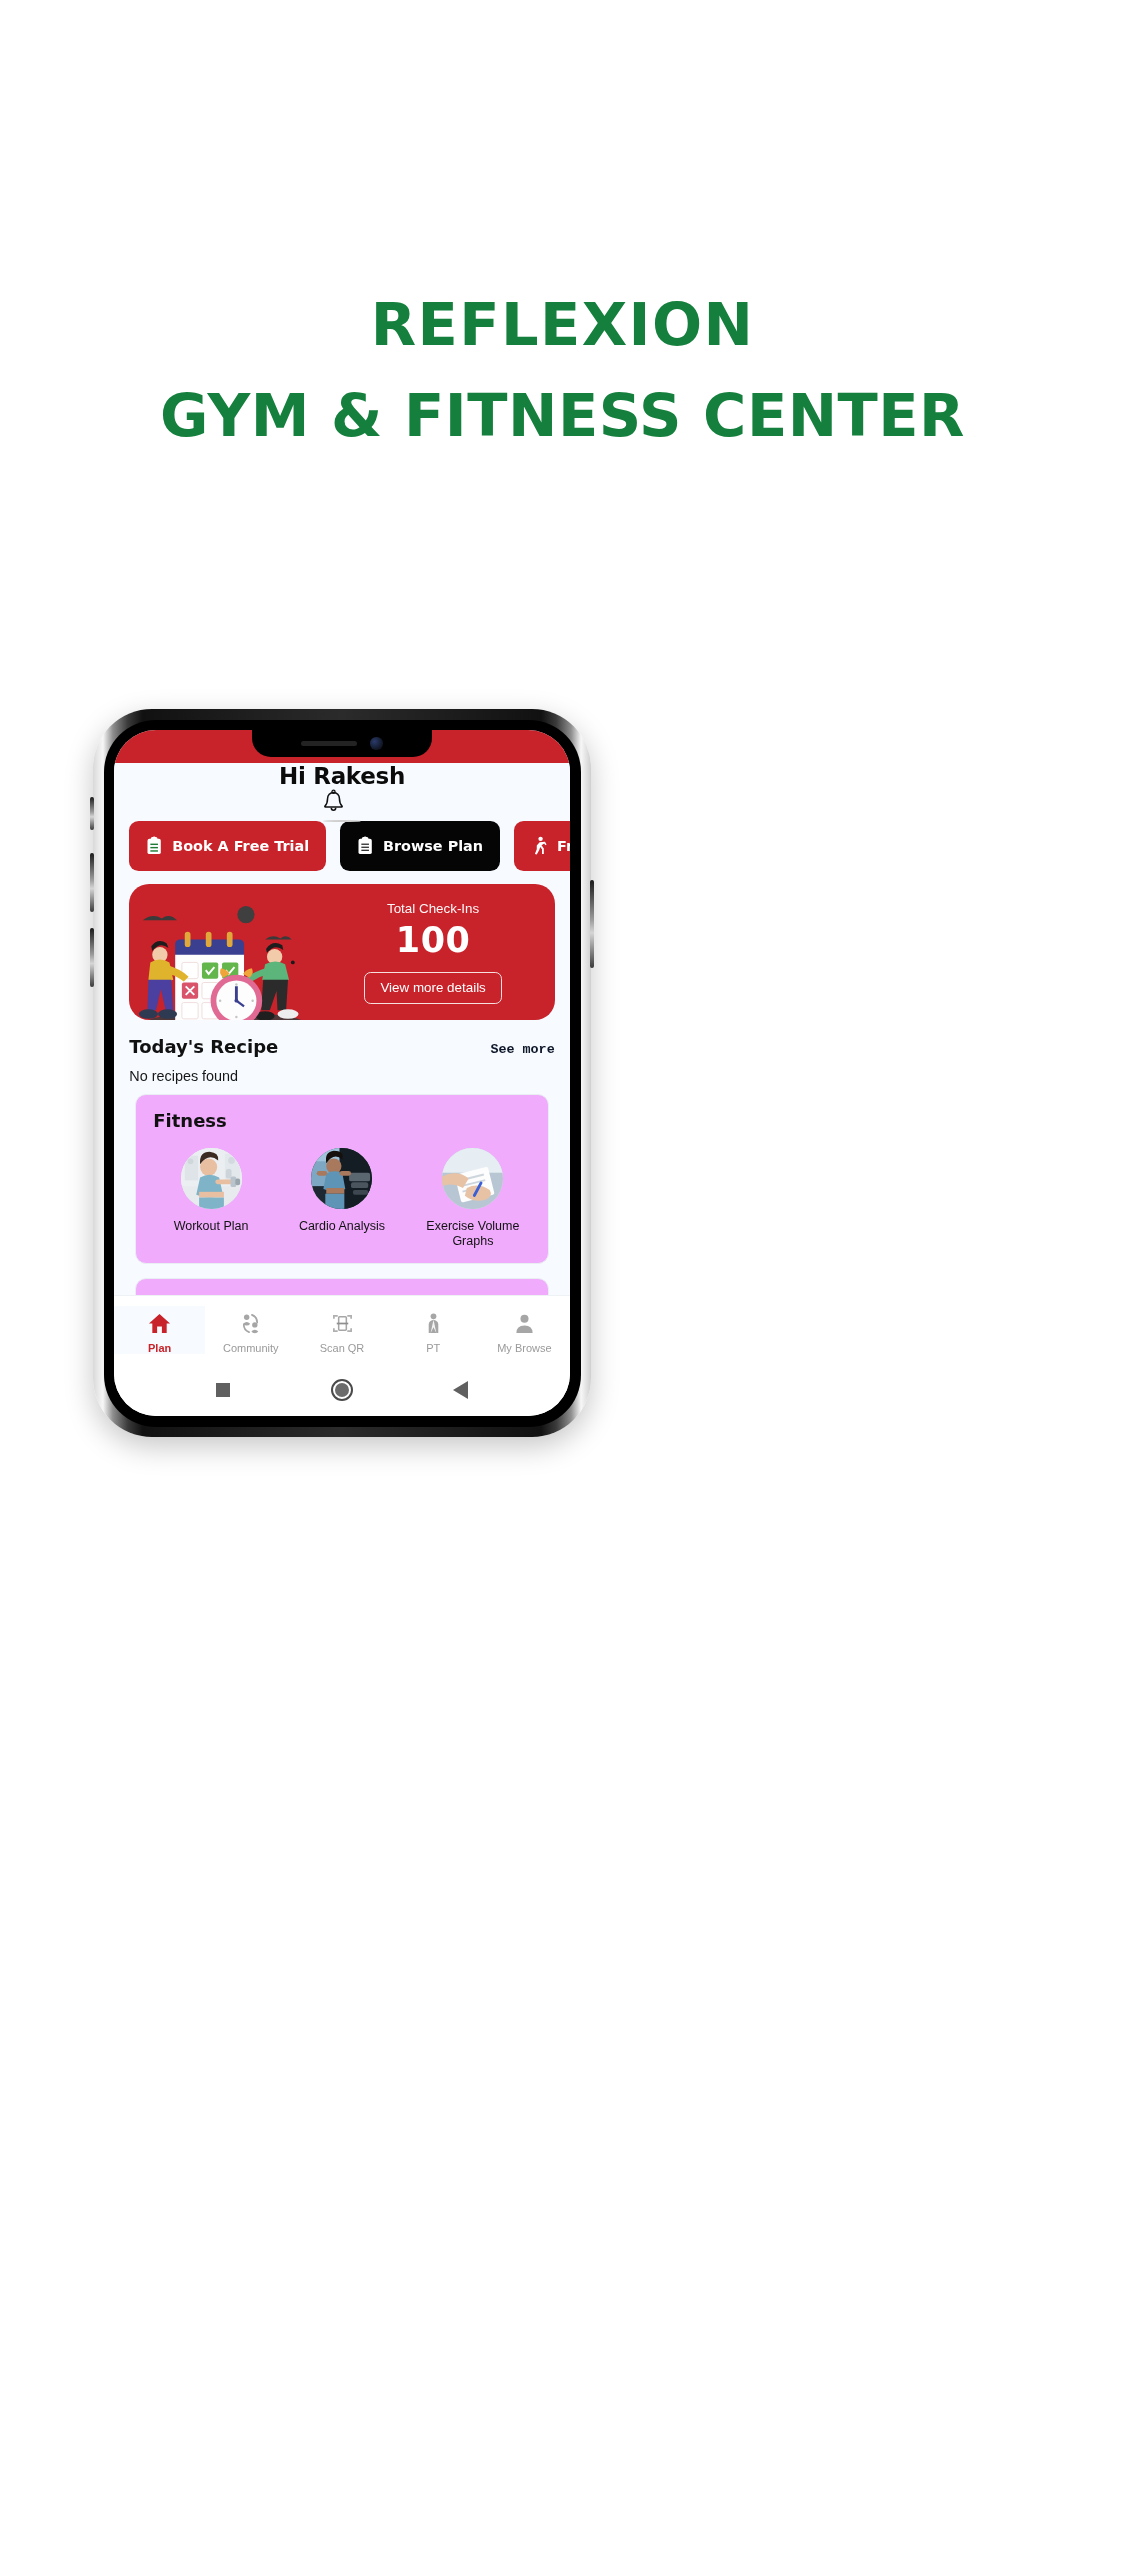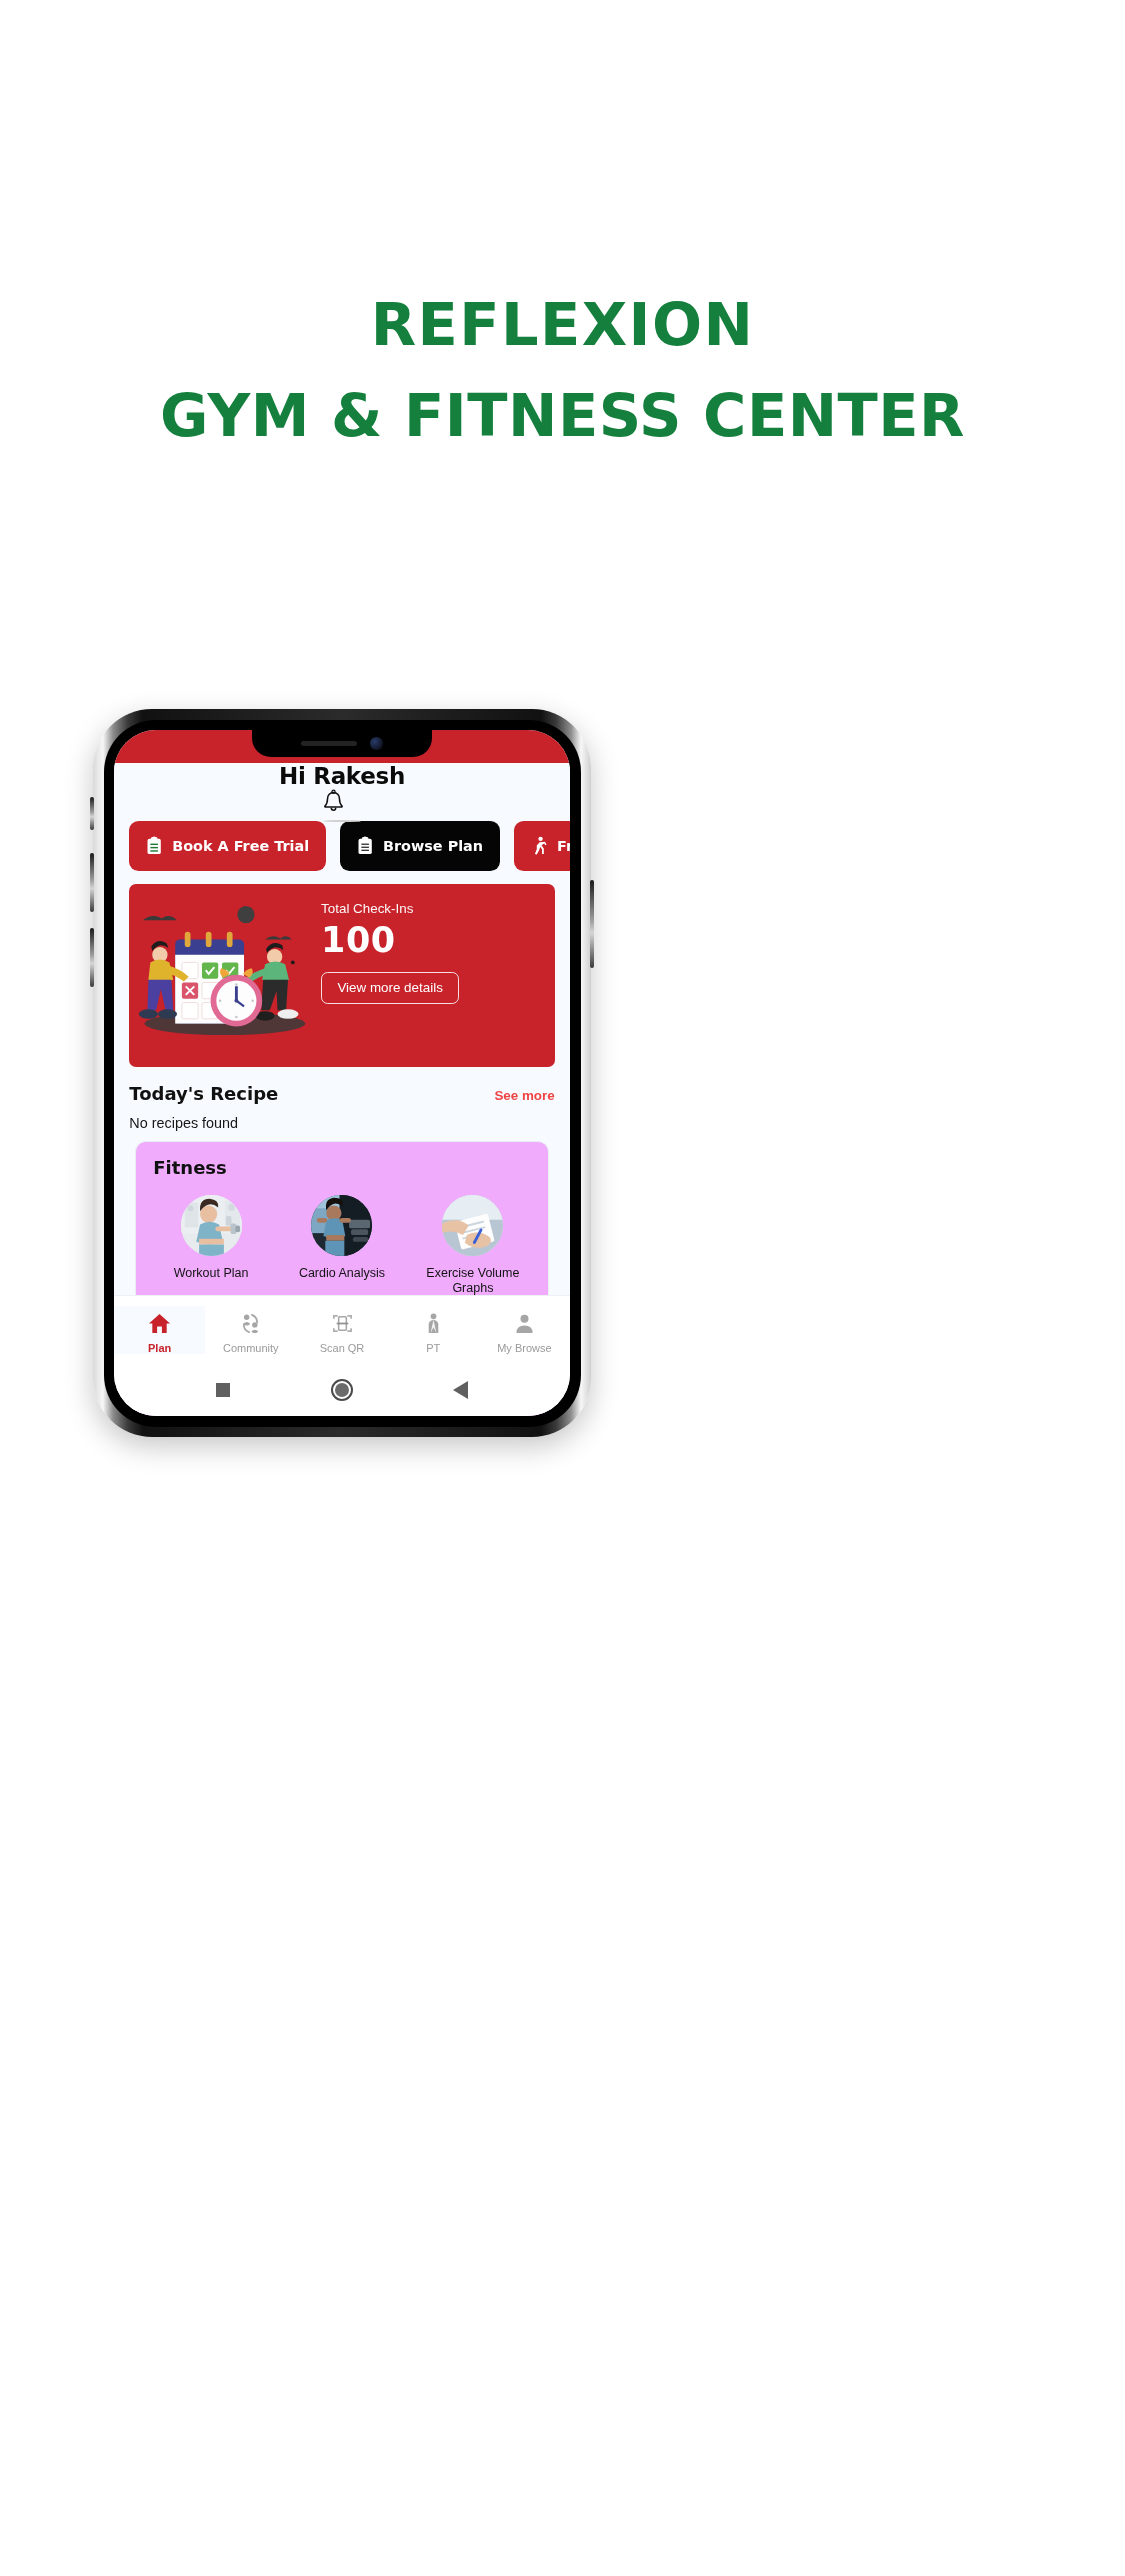--- a/index.html
+++ b/index.html
@@ -174,26 +174,27 @@
     margin-right: 9.6px;
     cursor: pointer;
   }
   .chip.red { background: #c8222a; }
   .chip.black { background: #050505; }
   .chip .ic { display: inline-flex; }
 
   
   .checkin-card {
     margin: 5.8px 15.3px 0 15.3px;
-    height: 183px;
+    height: 136px;
     background: #c8222a;
-    border-radius: 7px;
+    border-radius: 20px;
     display: flex;
     overflow: hidden;
     position: relative;
+    text-align: center;
   }
   .illus {
     width: 188px;
     position: relative;
     flex-shrink: 0;
   }
   .checkin-right {
     flex: 1;
     padding: 17px 9.6px 0 3.8px;
     color: #fff;
@@ -235,23 +236,23 @@
   .recipe-title {
     font-size: 18px;
     font-weight: 800;
     color: #111;
     font-family: "DejaVu Sans", sans-serif;
   }
   .recipe-spacer { flex: 1; }
   .see-more {
     font-size: 13.4px;
     font-weight: 700;
-    color: #ef4444;
+    color: #0f172a;
     cursor: pointer;
-    font-family: Liberation Sans, sans-serif;
+    font-family: Liberation Mono, monospace;
   }
   .recipe-empty {
     margin-top: 11.5px;
     font-size: 14.4px;
     color: #171717;
   }
 
   
   .cat-card {
     margin: 0 21px 13.4px 21px;

